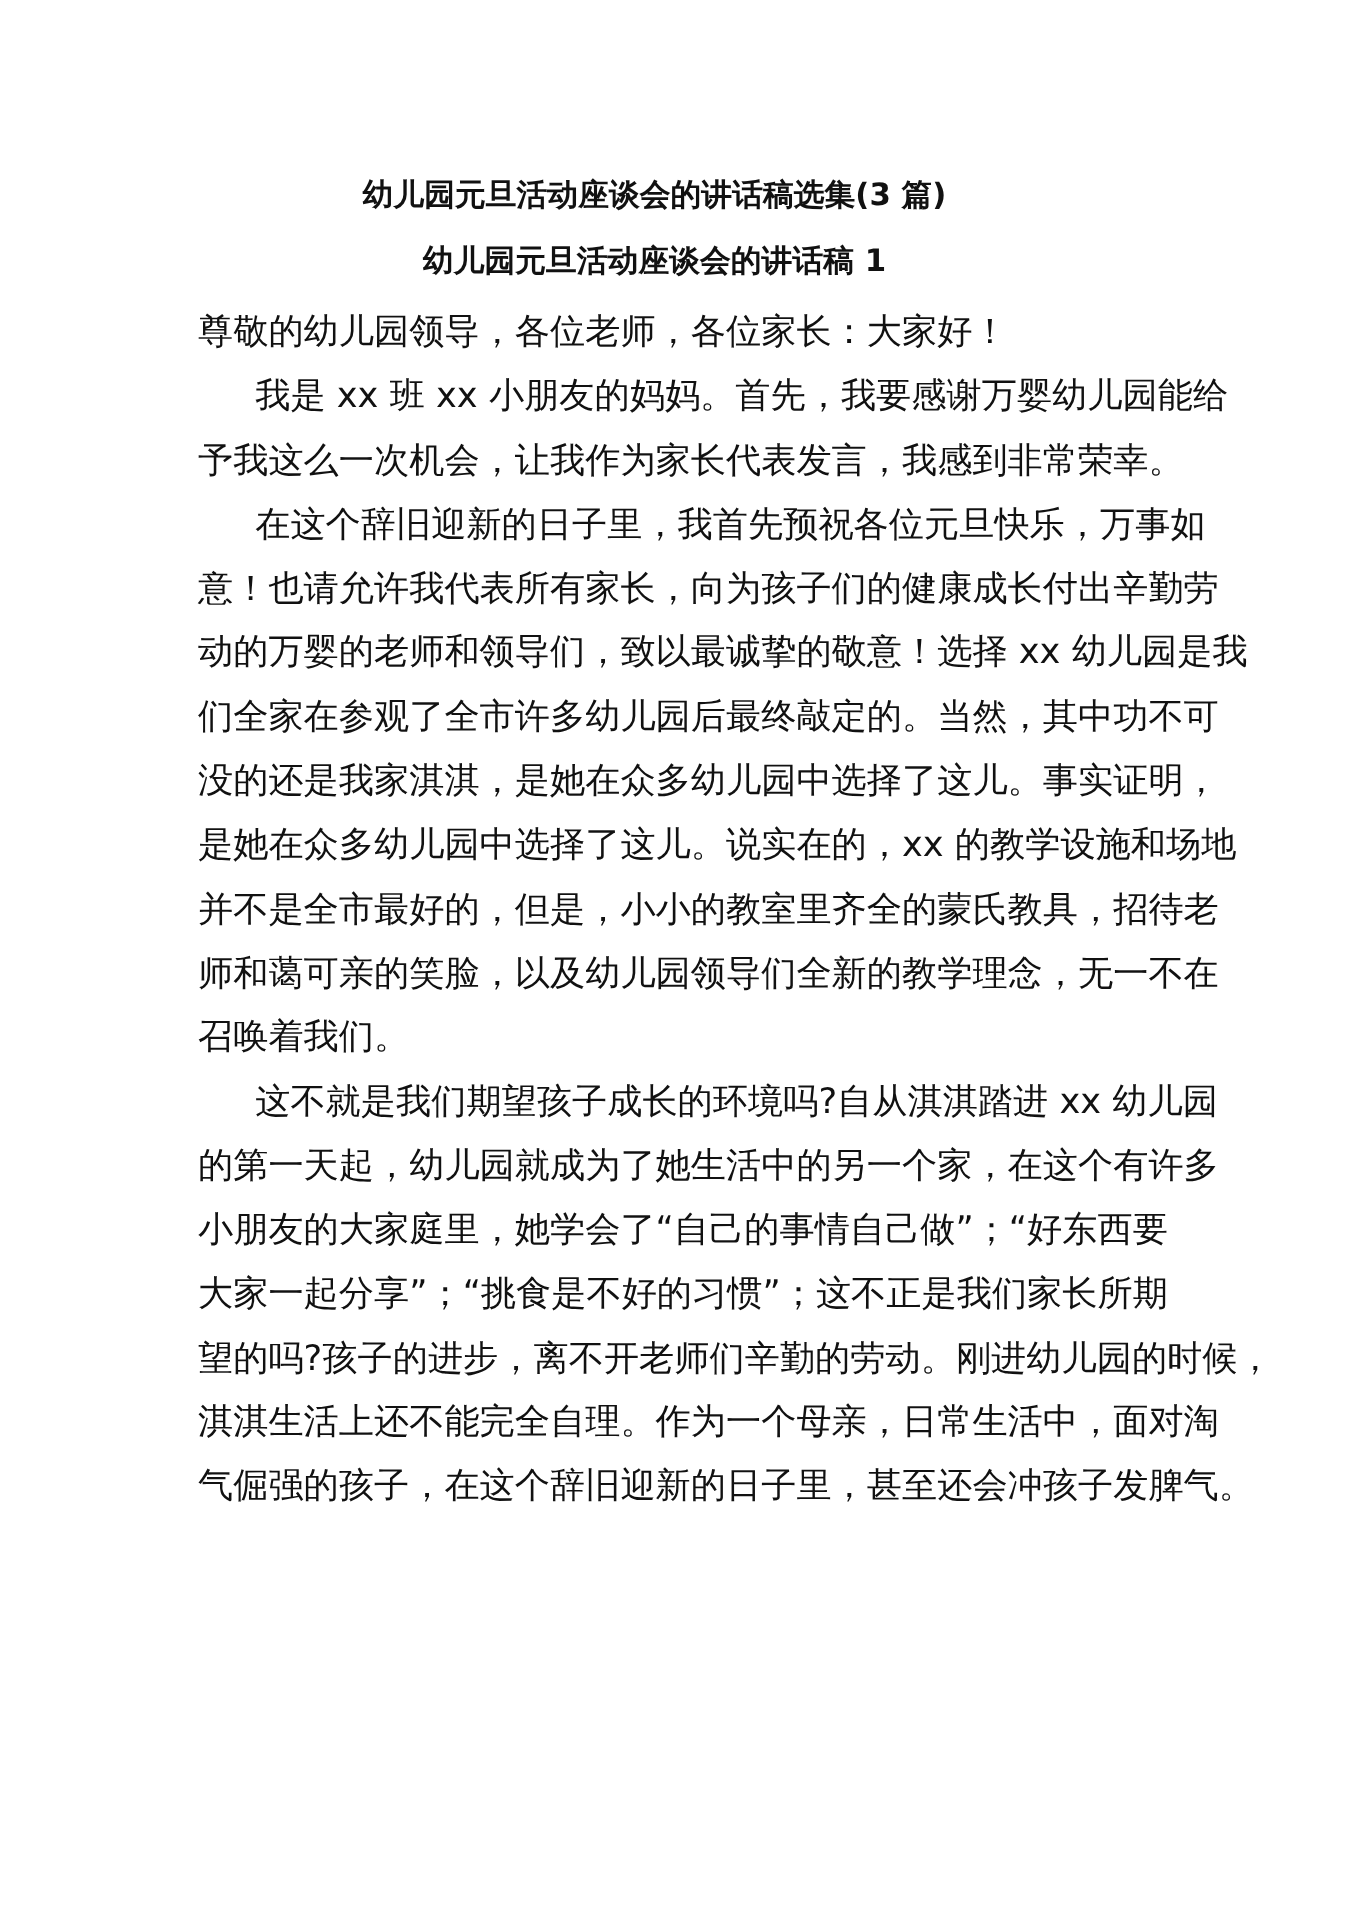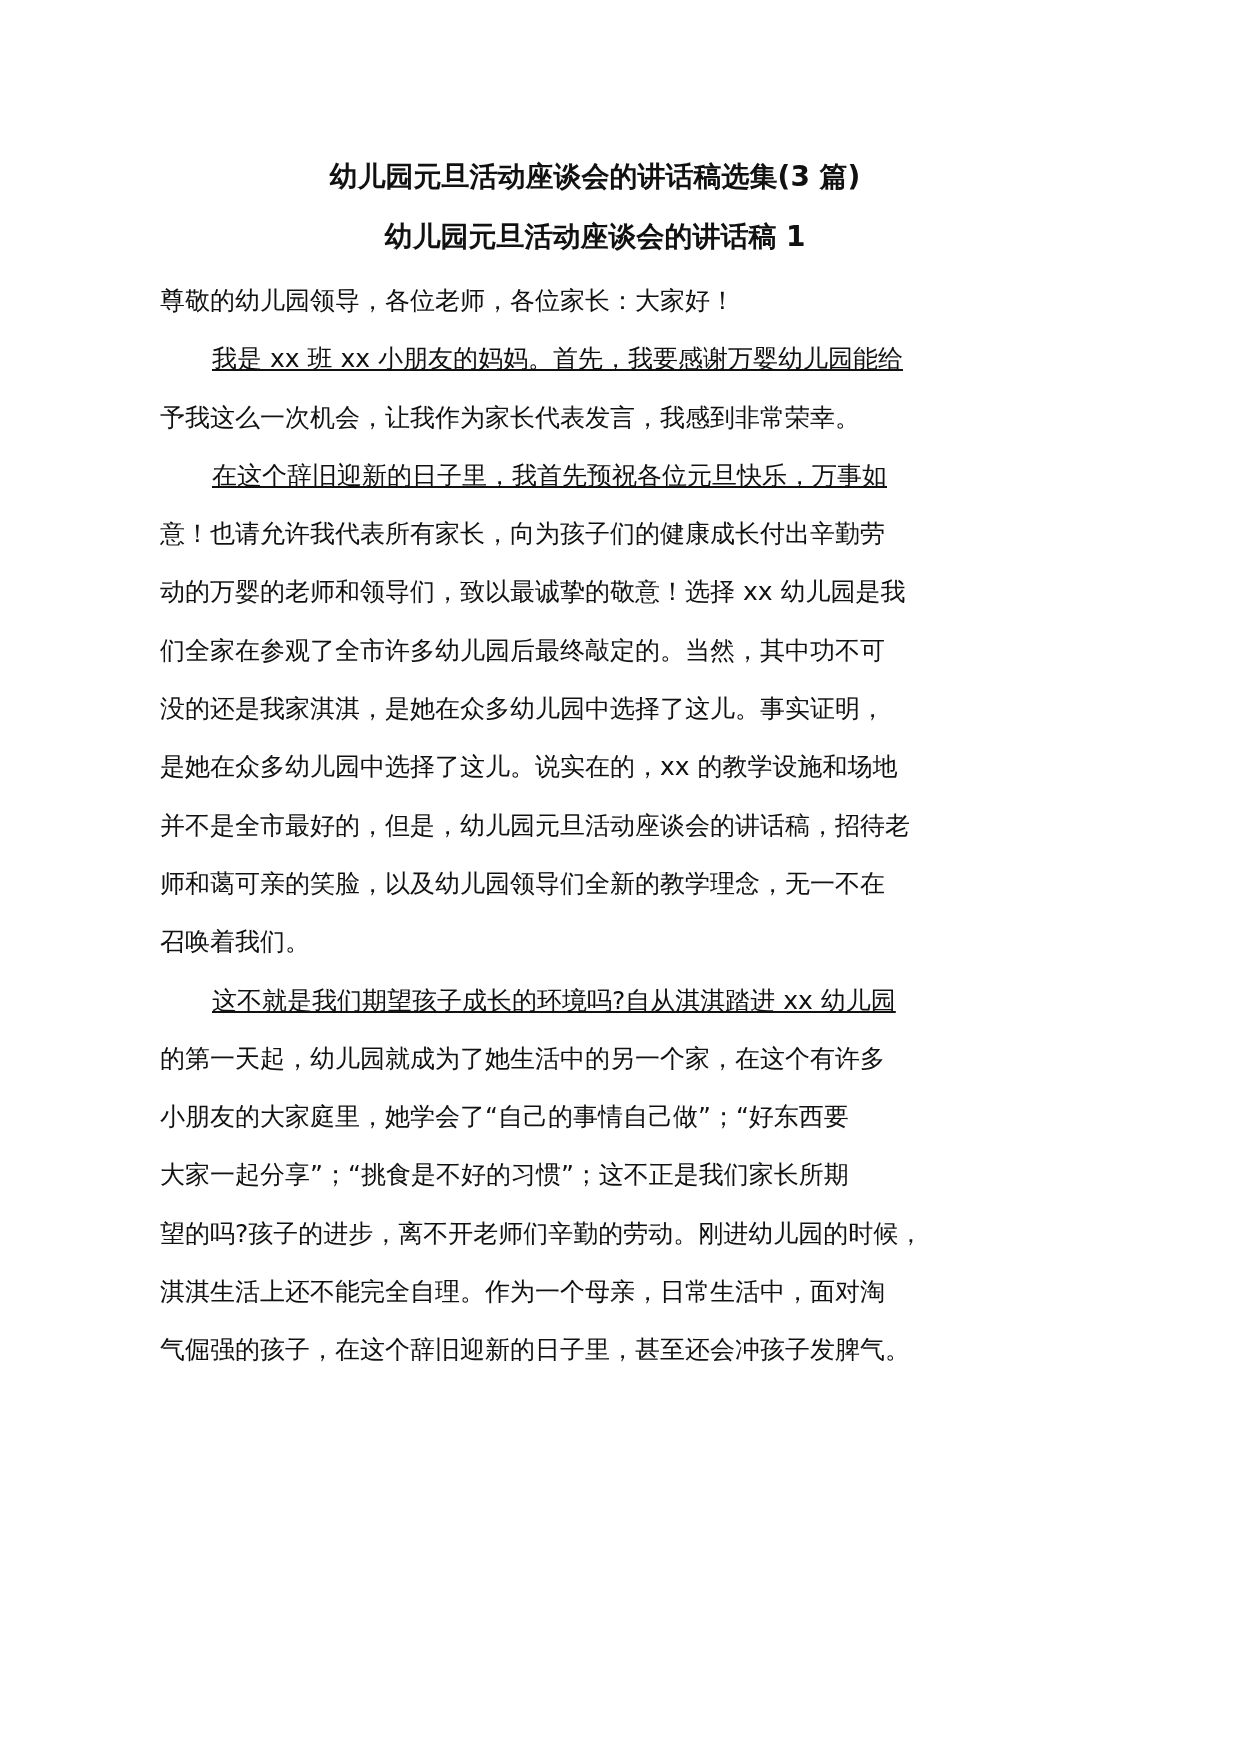--- a/index.html
+++ b/index.html
@@ -2,42 +2,42 @@
 <html><head>
 <meta charset="utf-8">
 <style>
   html, body { margin: 0; padding: 0; background: #ffffff; }
   body { width: 1240px; height: 1754px; position: relative; overflow: hidden;
          font-family: "DejaVu Sans", "Liberation Sans", sans-serif; color: #111; }
   .title { position: absolute; left: 0; width: 1190px; text-align: center;
            font-weight: bold; font-size: 28px; letter-spacing: 0px; }
   .t1 { top: 158px; }
   .t2 { top: 218px; }
-  .body { position: absolute; left: 160px; top: 272px; width: 920px;
-          font-size: 25px; line-height: 58.3px; }
+  .body { position: absolute; left: 180px; top: 272px; width: 920px;
+          font-size: 32px; line-height: 58.3px; }
   .line { white-space: nowrap; height: 58.3px; }
-  .indent { padding-left: 52px; text-decoration: underline; }
+  .indent { padding-left: 52px; }
 </style>
 </head>
 <body>
 
 <div class="title t1">幼儿园元旦活动座谈会的讲话稿选集(3 篇)</div>
 <div class="title t2">幼儿园元旦活动座谈会的讲话稿 1</div>
 
 <div class="body" id="body">
     <div class="line">尊敬的幼儿园领导，各位老师，各位家长：大家好！</div>
     <div class="line indent">我是 xx 班 xx 小朋友的妈妈。首先，我要感谢万婴幼儿园能给</div>
     <div class="line">予我这么一次机会，让我作为家长代表发言，我感到非常荣幸。</div>
     <div class="line indent">在这个辞旧迎新的日子里，我首先预祝各位元旦快乐，万事如</div>
     <div class="line">意！也请允许我代表所有家长，向为孩子们的健康成长付出辛勤劳</div>
     <div class="line">动的万婴的老师和领导们，致以最诚挚的敬意！选择 xx 幼儿园是我</div>
     <div class="line">们全家在参观了全市许多幼儿园后最终敲定的。当然，其中功不可</div>
     <div class="line">没的还是我家淇淇，是她在众多幼儿园中选择了这儿。事实证明，</div>
     <div class="line">是她在众多幼儿园中选择了这儿。说实在的，xx 的教学设施和场地</div>
-    <div class="line">并不是全市最好的，但是，幼儿园元旦活动座谈会的讲话稿，招待老</div>
+    <div class="line">并不是全市最好的，但是，小小的教室里齐全的蒙氏教具，招待老</div>
     <div class="line">师和蔼可亲的笑脸，以及幼儿园领导们全新的教学理念，无一不在</div>
     <div class="line">召唤着我们。</div>
     <div class="line indent">这不就是我们期望孩子成长的环境吗?自从淇淇踏进 xx 幼儿园</div>
     <div class="line">的第一天起，幼儿园就成为了她生活中的另一个家，在这个有许多</div>
     <div class="line">小朋友的大家庭里，她学会了“自己的事情自己做”；“好东西要</div>
     <div class="line">大家一起分享”；“挑食是不好的习惯”；这不正是我们家长所期</div>
     <div class="line">望的吗?孩子的进步，离不开老师们辛勤的劳动。刚进幼儿园的时候，</div>
     <div class="line">淇淇生活上还不能完全自理。作为一个母亲，日常生活中，面对淘</div>
     <div class="line">气倔强的孩子，在这个辞旧迎新的日子里，甚至还会冲孩子发脾气。</div>
   </div>

